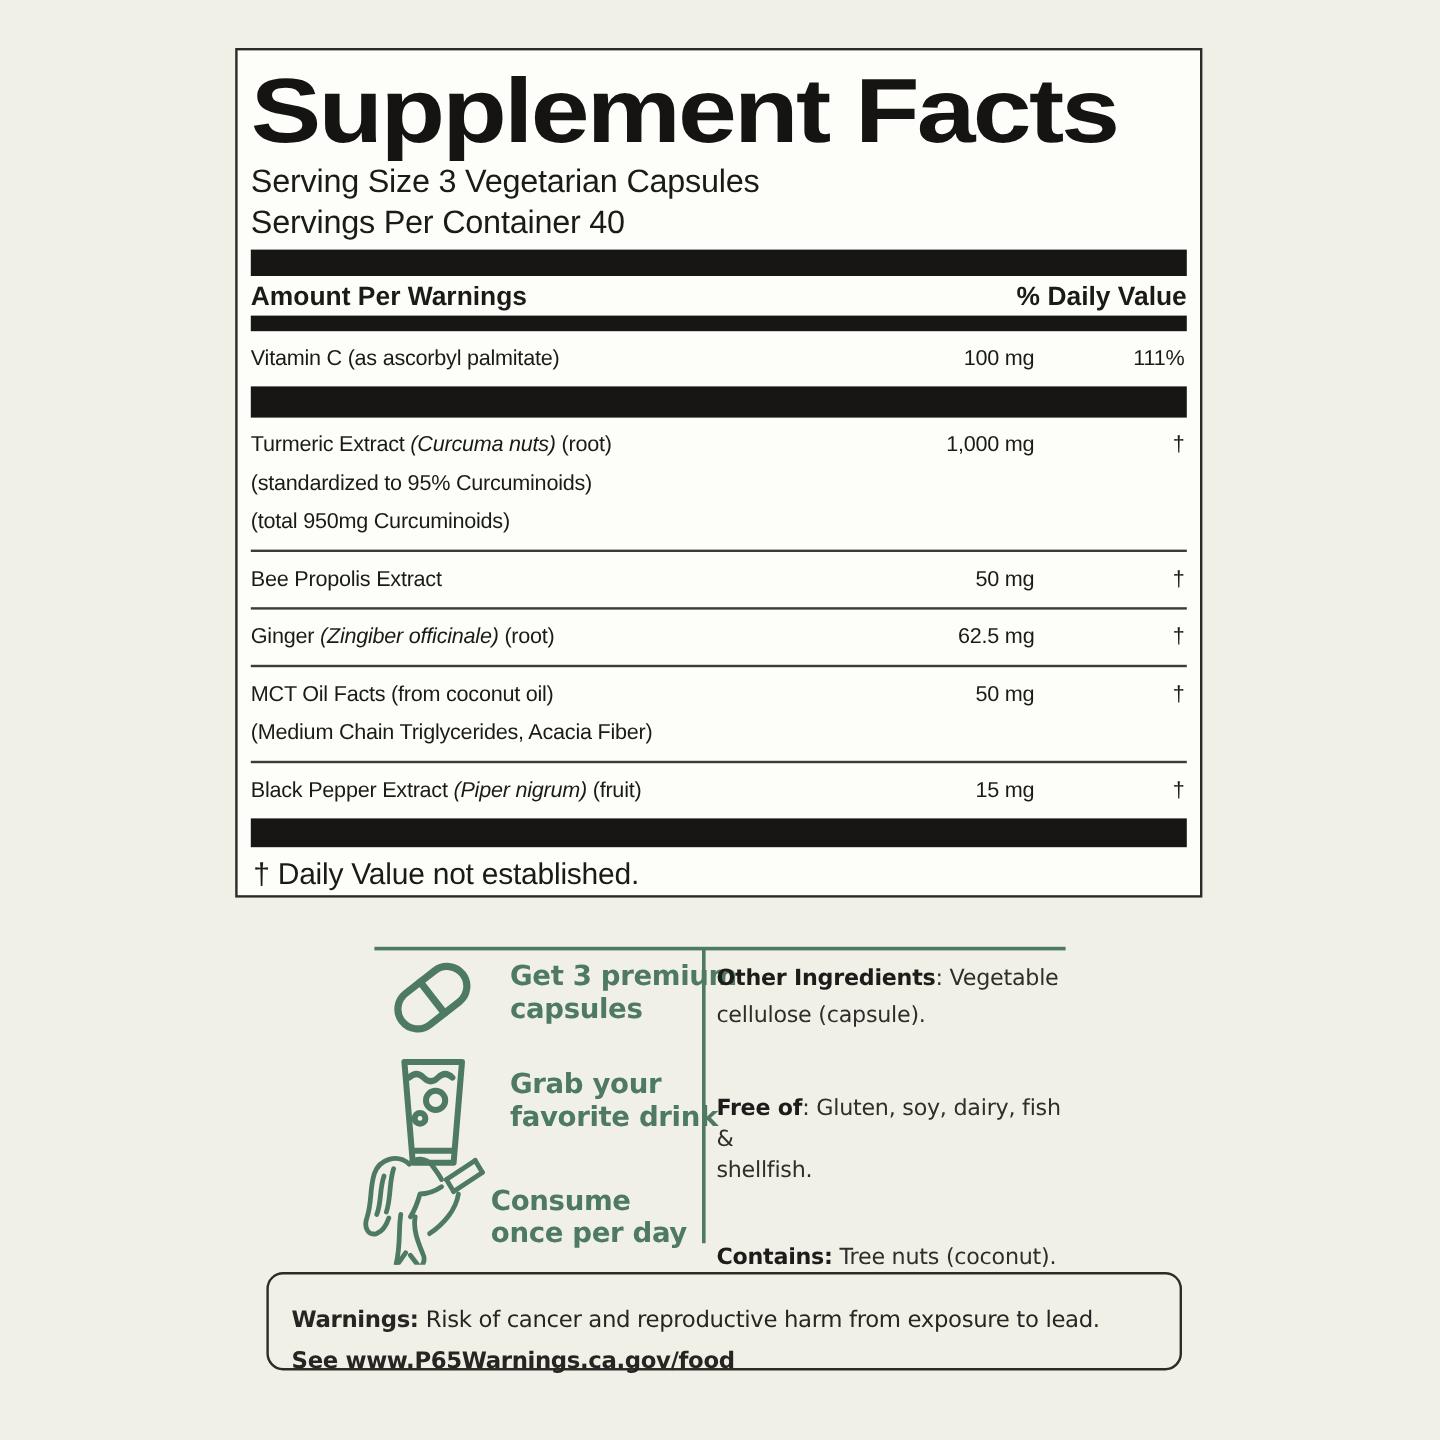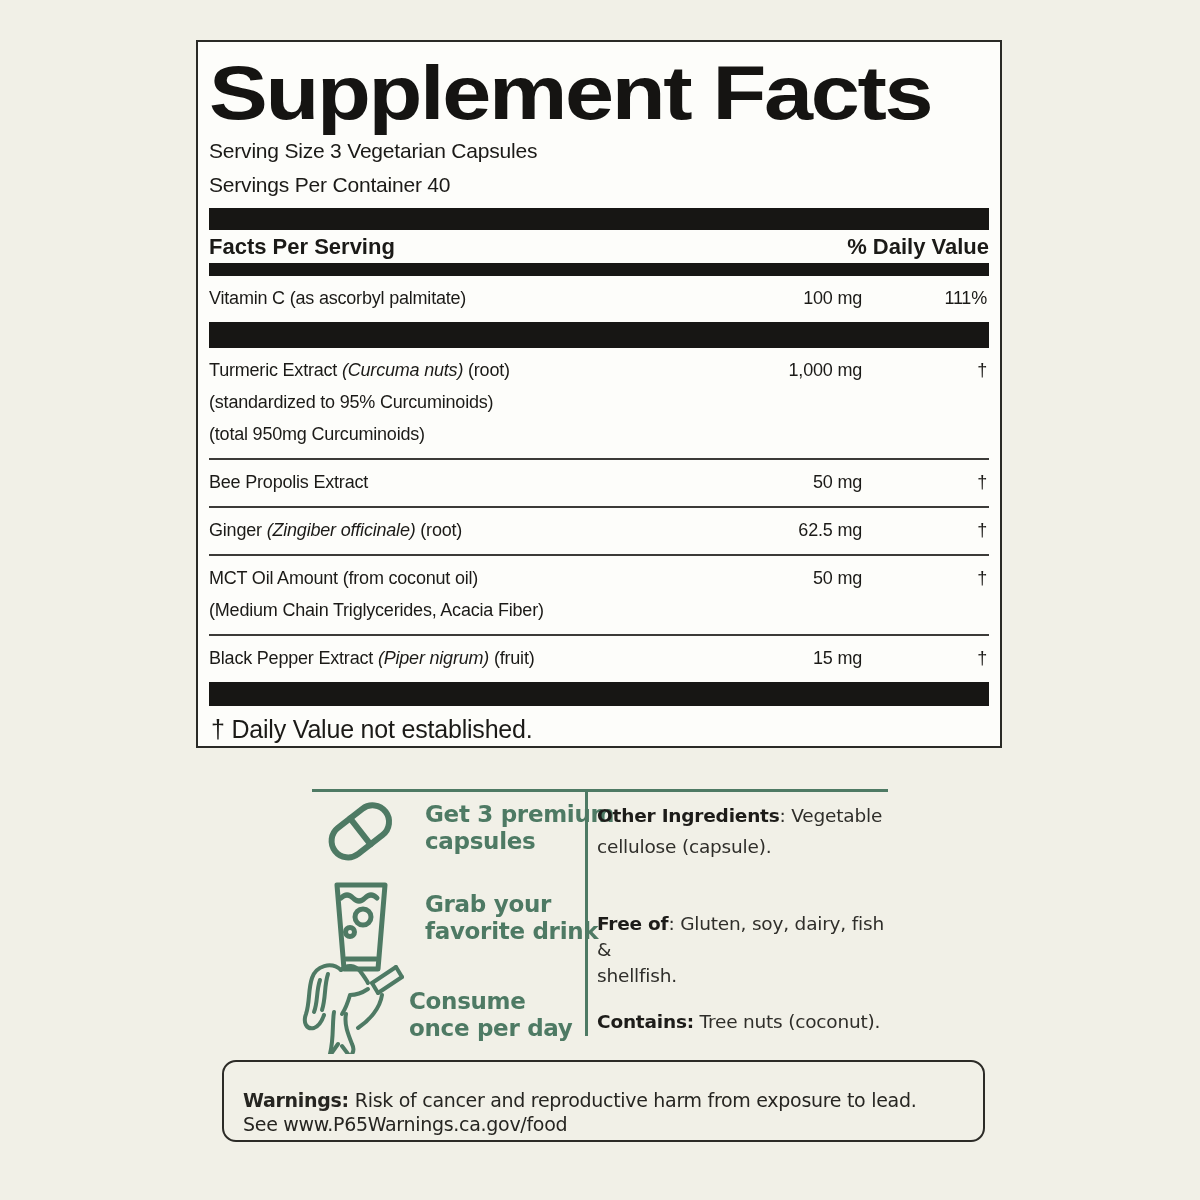--- a/index.html
+++ b/index.html
@@ -9,21 +9,21 @@
   *{margin:0;padding:0;box-sizing:border-box}
   html,body{background:var(--page_bg)}
   #page{position:relative;width:1200px;height:1200px;background:var(--page_bg);
         font-family:"Liberation Sans",sans-serif;color:var(--ink);overflow:hidden}
 
   
   #facts-panel{position:absolute;left:196px;top:40px;width:806px;height:708px;
     background:var(--panel_bg);border:2px solid #2a2a26;padding:12px 11px 0;overflow:hidden}
   #facts-title{font-weight:bold;font-size:76px;line-height:78px;letter-spacing:-2px;
     white-space:nowrap;transform:scaleX(1.16);transform-origin:0 50%;color:#151412}
-  .serving-line{font-size:21px;line-height:34px;letter-spacing:-0.2px}
+  .serving-line{font-size:27px;line-height:34px;letter-spacing:-0.2px}
   .serving-wrap{margin-bottom:6px;margin-top:2px}
   .bar{background:var(--bar);width:100%}
   .h22{height:22px}.h13{height:13px}.h26{height:26px}.h24{height:24px}
   #facts-header{display:flex;justify-content:space-between;align-items:center;
     padding:5px 0 4px;font-weight:bold;font-size:22px;line-height:24px}
   .frow{position:relative;padding:6px 0 8px;font-size:18px;line-height:32px;letter-spacing:-0.2px}
   .fline i{font-style:italic}
   .famt{position:absolute;top:6px;right:127px;white-space:nowrap}
   .fdv{position:absolute;top:6px;right:2px;white-space:nowrap}
   .fsep{height:2px;background:var(--sep);width:100%}
@@ -41,46 +41,46 @@
   #use-icon-1{position:absolute;left:318px;top:793px}
   #use-icon-2{position:absolute;left:329px;top:881px}
   #use-icon-3{position:absolute;left:297px;top:958px}
 
   .info-block{position:absolute;left:597px;width:300px;font-family:"DejaVu Sans",sans-serif;
     font-size:18.5px;color:var(--text);letter-spacing:-0.2px}
   .info-block .lbl{font-weight:bold;color:#1d1c19}
   .info-block .txt{white-space:pre-line}
   #info-1{top:800px;line-height:31px}
   #info-2{top:911px;line-height:26px}
-  #info-3{top:1009px;line-height:26px}
+  #info-3{top:1035px;line-height:26px}
 
   
   #warnings-box{position:absolute;left:222px;top:1060px;width:763px;height:82px;
     border:2.5px solid var(--warn_border);border-radius:14px;background:var(--page_bg);
     padding:27px 19px;font-family:"DejaVu Sans",sans-serif;font-size:19px;color:#262521;
     letter-spacing:-0.3px}
   #warnings-line1{white-space:nowrap}
   #warnings-line1 .lbl{font-weight:bold;margin-right:6px}
-  #warnings-line2{margin-top:2px;font-weight:400}
+  #warnings-line2{margin-top:12px;font-weight:700}
   svg{display:block}
 </style>
 </head>
 <body>
 
 <div id="page">
 
   <div id="facts-panel">
     <div id="facts-title">Supplement Facts</div>
     <div class="serving-wrap">
       <div class="serving-line">Serving Size 3 Vegetarian Capsules</div>
       <div class="serving-line">Servings Per Container 40</div>
     </div>
     <div class="bar h22"></div>
     <div id="facts-header">
-      <span>Facts Per Serving</span>
+      <span>Amount Per Warnings</span>
       <span>% Daily Value</span>
     </div>
     <div class="bar h13"></div>
     <div id="rows">
         <div class="frow">
           <div class="fnames">
             <div class="fline"><span>Vitamin C (as ascorbyl palmitate)</span></div>
           </div>
           <span class="famt">100 mg</span>
           <span class="fdv">111%</span>
@@ -107,21 +107,21 @@
         <div class="frow">
           <div class="fnames">
             <div class="fline"><span>Ginger </span><i>(Zingiber officinale)</i><span> (root)</span></div>
           </div>
           <span class="famt">62.5 mg</span>
           <span class="fdv">†</span>
         </div>
         <div class="fsep"></div>
         <div class="frow">
           <div class="fnames">
-            <div class="fline"><span>MCT Oil Amount (from coconut oil)</span></div>
+            <div class="fline"><span>MCT Oil Facts (from coconut oil)</span></div>
             <div class="fline"><span>(Medium Chain Triglycerides, Acacia Fiber)</span></div>
           </div>
           <span class="famt">50 mg</span>
           <span class="fdv">†</span>
         </div>
         <div class="fsep"></div>
         <div class="frow">
           <div class="fnames">
             <div class="fline"><span>Black Pepper Extract </span><i>(Piper nigrum)</i><span> (fruit)</span></div>
           </div>

